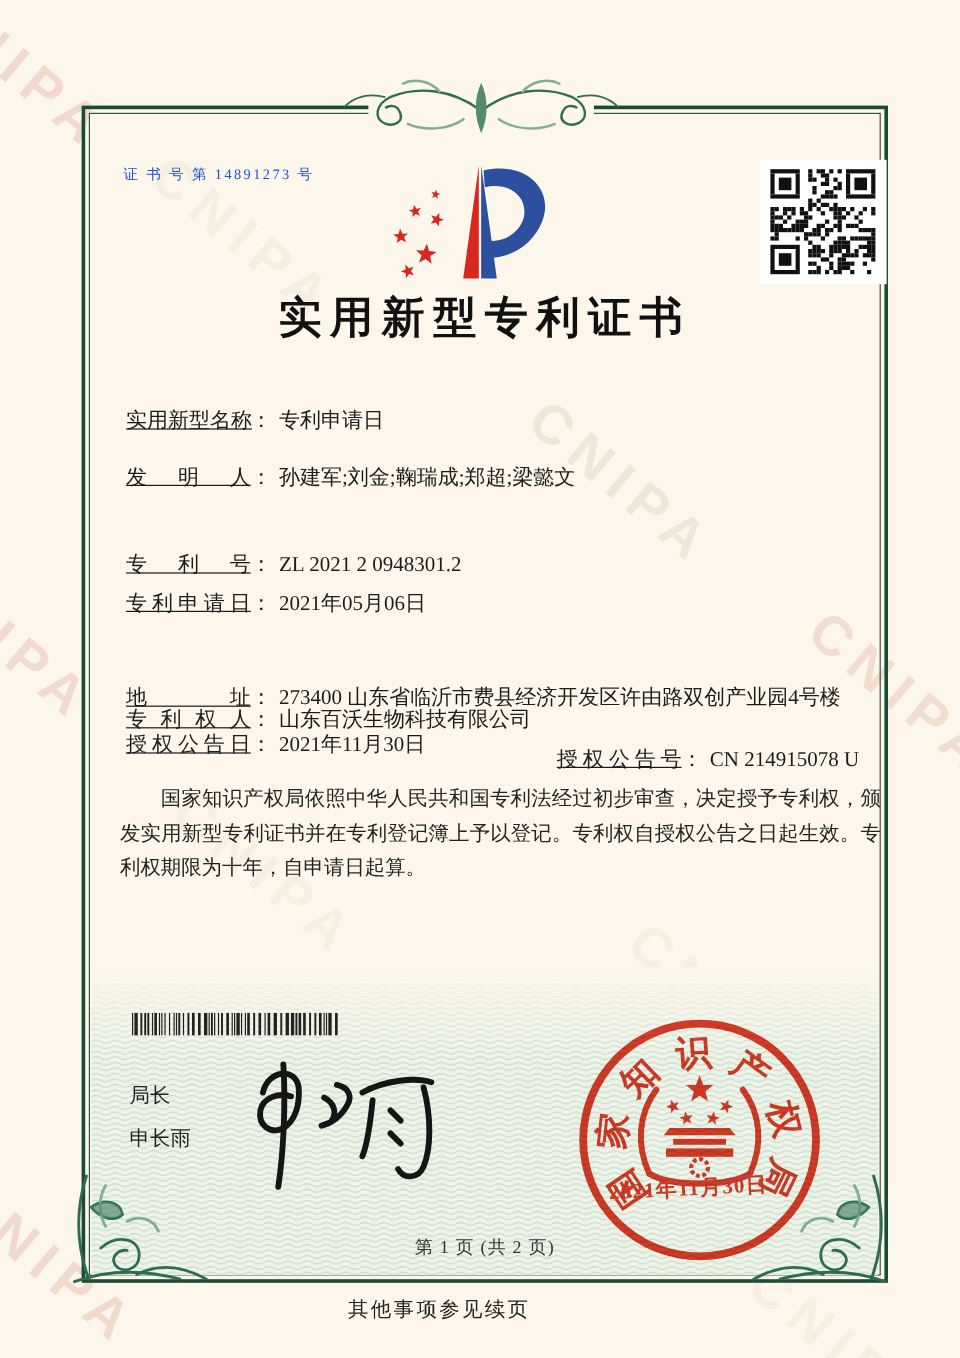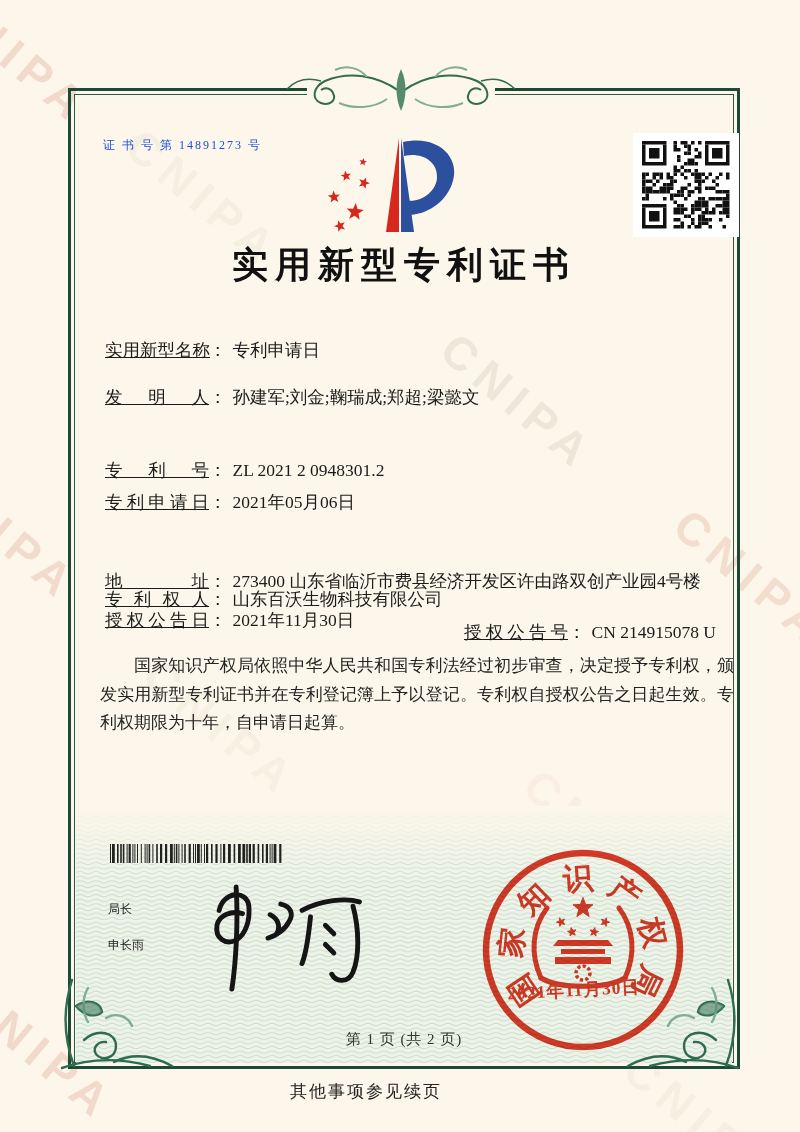--- a/index.html
+++ b/index.html
@@ -27,21 +27,21 @@
                max-width:492px;line-height:25px;}
   .grant-pair{position:absolute;font-size:17.5px;white-space:nowrap;color:#1b1b1b;}
   
   #paras{left:100px;top:652px;width:634px;font-size:17px;line-height:28.5px;text-align:justify;
          color:#222;}
   #paras p{margin:0;text-indent:2em;}
   
   #band{left:76px;top:806px;width:656px;height:257px;}
   
   .signer-text{position:absolute;left:108px;font-family:"Liberation Sans","DejaVu Sans",sans-serif;
-               font-size:12px;color:#222;}
+               font-size:17px;color:#222;}
   
   #page-info{left:68px;top:1030px;width:672px;text-align:center;font-size:15px;color:#333;
              letter-spacing:1px;}
   #cont-note{left:0;top:1080px;width:732px;text-align:center;font-size:17px;color:#222;
              letter-spacing:2px;}
   svg{display:block;}
 </style>
 </head>
 <body>
 

